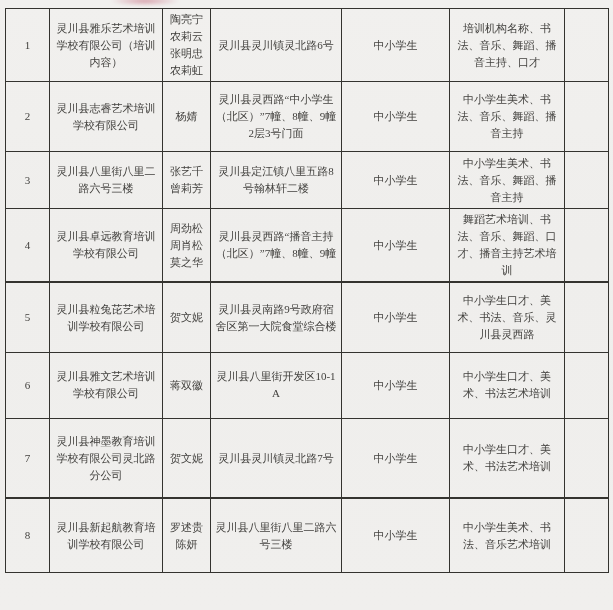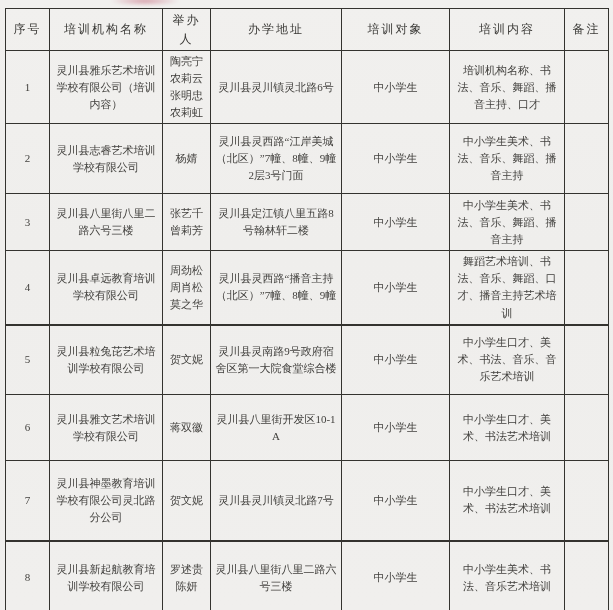--- a/index.html
+++ b/index.html
@@ -78,48 +78,39 @@
       <col style="width:44px">
         <col style="width:113px">
         <col style="width:48px">
       <col style="width:131px">
         <col style="width:108px">
         <col style="width:115px">
       <col style="width:44px">
     </colgroup>
 
     <tbody>
-        <tr class="hdr">
-      <th>序号</th>
-      <th>培训机构名称</th>
-      <th>举办人</th>
-      <th>办学地址</th>
-      <th>培训对象</th>
-      <th>培训内容</th>
-      <th>备注</th>
-    </tr>
 
     <tr class="row-1">
       <td class="no-cell">1</td>
       <td>灵川县雅乐艺术培训学校有限公司（培训内容）</td>
       <td class="organizer">陶亮宁
 农莉云
 张明忠
 农莉虹</td>
       <td>灵川县灵川镇灵北路6号</td>
       <td>中小学生</td>
       <td>培训机构名称、书法、音乐、舞蹈、播音主持、口才</td>
       <td></td>
     </tr>
 
     <tr class="row-2">
       <td class="no-cell">2</td>
       <td>灵川县志睿艺术培训学校有限公司</td>
       <td class="organizer">杨婧</td>
-      <td>灵川县灵西路“江岸美城（北区）”7幢、8幢、9幢2层3号门面</td>
+      <td>灵川县灵西路“中小学生（北区）”7幢、8幢、9幢2层3号门面</td>
       <td>中小学生</td>
       <td>中小学生美术、书法、音乐、舞蹈、播音主持</td>
       <td></td>
     </tr>
 
     <tr class="row-3">
       <td class="no-cell">3</td>
       <td>灵川县八里街八里二路六号三楼</td>
       <td class="organizer">张艺千
 曾莉芳</td>
@@ -140,21 +131,21 @@
       <td>舞蹈艺术培训、书法、音乐、舞蹈、口才、播音主持艺术培训</td>
       <td></td>
     </tr>
 
     <tr class="row-5">
       <td class="no-cell">5</td>
       <td>灵川县粒兔芘艺术培训学校有限公司</td>
       <td class="organizer">贺文妮</td>
       <td>灵川县灵南路9号政府宿舍区第一大院食堂综合楼</td>
       <td>中小学生</td>
-      <td>中小学生口才、美术、书法、音乐、音乐艺术培训</td>
+      <td>中小学生口才、美术、书法、音乐、灵川县灵西路</td>
       <td></td>
     </tr>
 
     <tr class="row-6">
       <td class="no-cell">6</td>
       <td>灵川县雅文艺术培训学校有限公司</td>
       <td class="organizer">蒋双徽</td>
       <td>灵川县八里街开发区10-1A</td>
       <td>中小学生</td>
       <td>中小学生口才、美术、书法艺术培训</td>

